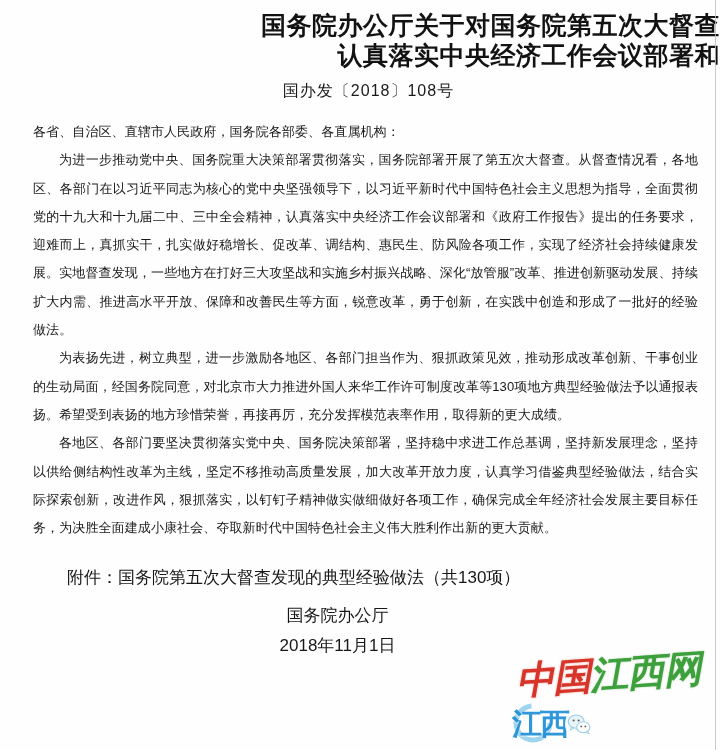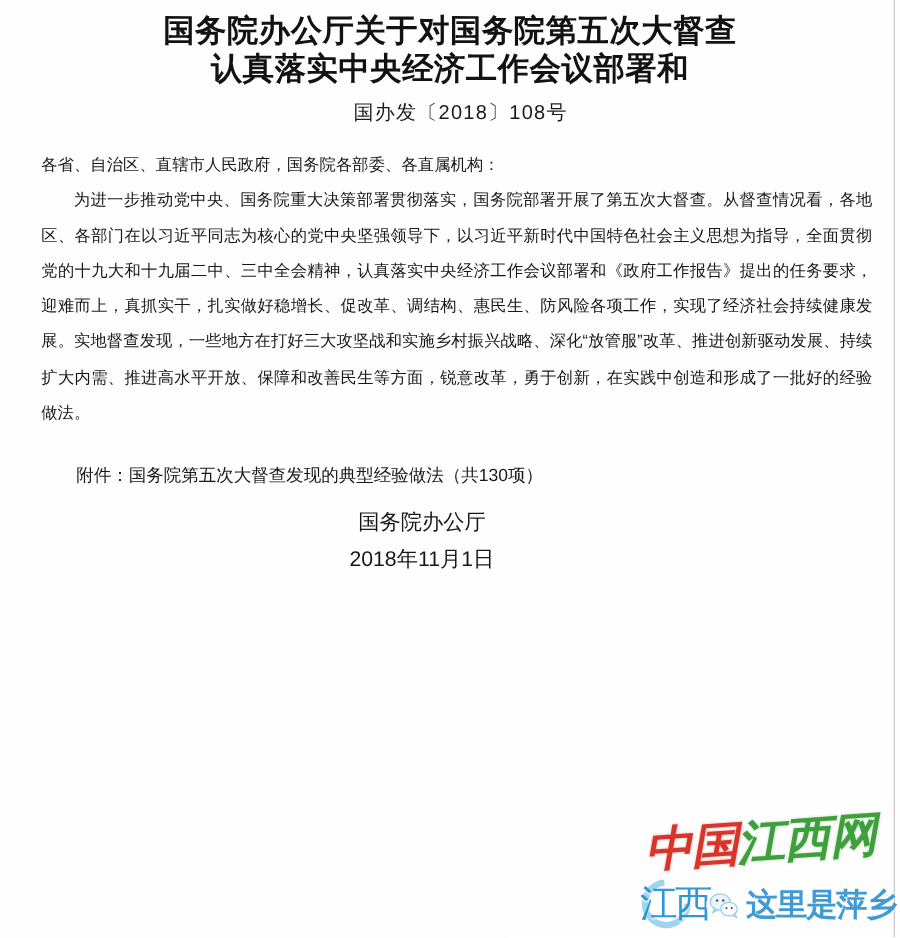--- a/index.html
+++ b/index.html
@@ -30,21 +30,21 @@
     position: absolute;
     top: 0;
     right: 4px;
     width: 1px;
     height: 750px;
     background: #bfbfbf;
     opacity: .85;
   }
 
   .doc-title {
-    text-align: center;
+    text-align: right;
     font-weight: bold;
     font-size: 25px;
     line-height: 30px;
     letter-spacing: 0.5px;
     color: #121212;
     padding-top: 11px;
     font-family: "Liberation Serif", "DejaVu Serif", serif;
   }
   .doc-title .tl {
     display: block;
@@ -80,21 +80,21 @@
   }
   .para.indent {
     text-indent: 2em;
   }
   .para.salutation {
     text-indent: 0;
   }
 
   .attachment {
     margin-top: 22px;
-    font-size: 14px;
+    font-size: 17px;
     line-height: 28.3px;
     text-indent: 2em;
     color: #171717;
     font-family: "Liberation Sans", "DejaVu Sans", sans-serif;
   }
 
   .signature {
     margin-top: 8px;
     padding-right: 56px;
     text-align: center;
@@ -141,21 +141,21 @@
     width: 210px;
     height: 48px;
     z-index: 6;
     pointer-events: none;
     white-space: nowrap;
     display: flex;
     align-items: center;
     opacity: .92;
   }
   #watermark-pingxiang .wm-jx {
-    font-weight: normal;
+    font-weight: bold;
     font-size: 30px;
     line-height: 34px;
     color: #1f8fd6;
     letter-spacing: -2px;
     font-family: "Liberation Sans", "DejaVu Sans", sans-serif;
     text-shadow: 0 1px 1px rgba(255,255,255,.8);
   }
   #watermark-pingxiang .wm-tail {
     font-weight: bold;
     font-size: 25px;
@@ -195,21 +195,23 @@
   </div>
 
   <div class="doc-number">国办发〔2018〕108号</div>
 
   <div class="body-block">
 
     <p class="para salutation">各省、自治区、直辖市人民政府，国务院各部委、各直属机构：</p>
 
     <p class="para indent">为进一步推动党中央、国务院重大决策部署贯彻落实，国务院部署开展了第五次大督查。从督查情况看，各地区、各部门在以习近平同志为核心的党中央坚强领导下，以习近平新时代中国特色社会主义思想为指导，全面贯彻党的十九大和十九届二中、三中全会精神，认真落实中央经济工作会议部署和《政府工作报告》提出的任务要求，迎难而上，真抓实干，扎实做好稳增长、促改革、调结构、惠民生、防风险各项工作，实现了经济社会持续健康发展。实地督查发现，一些地方在打好三大攻坚战和实施乡村振兴战略、深化“放管服”改革、推进创新驱动发展、持续扩大内需、推进高水平开放、保障和改善民生等方面，锐意改革，勇于创新，在实践中创造和形成了一批好的经验做法。</p>
 
-
+    <p class="para indent">为表扬先进，树立典型，进一步激励各地区、各部门担当作为、狠抓政策见效，推动形成改革创新、干事创业的生动局面，经国务院同意，对北京市大力推进外国人来华工作许可制度改革等130项地方典型经验做法予以通报表扬。希望受到表扬的地方珍惜荣誉，再接再厉，充分发挥模范表率作用，取得新的更大成绩。</p>
+
+    <p class="para indent">各地区、各部门要坚决贯彻落实党中央、国务院决策部署，坚持稳中求进工作总基调，坚持新发展理念，坚持以供给侧结构性改革为主线，坚定不移推动高质量发展，加大改革开放力度，认真学习借鉴典型经验做法，结合实际探索创新，改进作风，狠抓落实，以钉钉子精神做实做细做好各项工作，确保完成全年经济社会发展主要目标任务，为决胜全面建成小康社会、夺取新时代中国特色社会主义伟大胜利作出新的更大贡献。</p>
 
     <div class="attachment">附件：国务院第五次大督查发现的典型经验做法（共130项）</div>
 
     <div class="signature">
       <span class="sig-line">国务院办公厅</span>
       <span class="sig-line">2018年11月1日</span>
     </div>
 
   </div>
 
@@ -227,16 +229,15 @@
       <circle cx="16" cy="16" r="15" fill="#ffffff" opacity="0.9"></circle>
       <ellipse cx="13" cy="13.5" rx="8.5" ry="7" fill="#e8f4fa" stroke="#8fcbe6" stroke-width="1.1"></ellipse>
       <path d="M8 19 L6.5 22.5 L10.2 20.6 Z" fill="#e8f4fa" stroke="#8fcbe6" stroke-width="1"></path>
       <circle cx="10.3" cy="12.2" r="1.1" fill="#4a4a4a"></circle>
       <circle cx="15.6" cy="12.2" r="1.1" fill="#4a4a4a"></circle>
       <ellipse cx="20.5" cy="19.5" rx="7" ry="5.8" fill="#ffffff" stroke="#8fcbe6" stroke-width="1.1"></ellipse>
       <path d="M25.4 23.6 L27 26.4 L23.6 25 Z" fill="#ffffff" stroke="#8fcbe6" stroke-width="1"></path>
       <circle cx="18.3" cy="18.6" r="0.95" fill="#4a4a4a"></circle>
       <circle cx="22.8" cy="18.6" r="0.95" fill="#4a4a4a"></circle>
     </svg>
-    <span class="wm-tail">这里是萍乡</span>
   </div>
 
 </div>
 
 </body></html>

